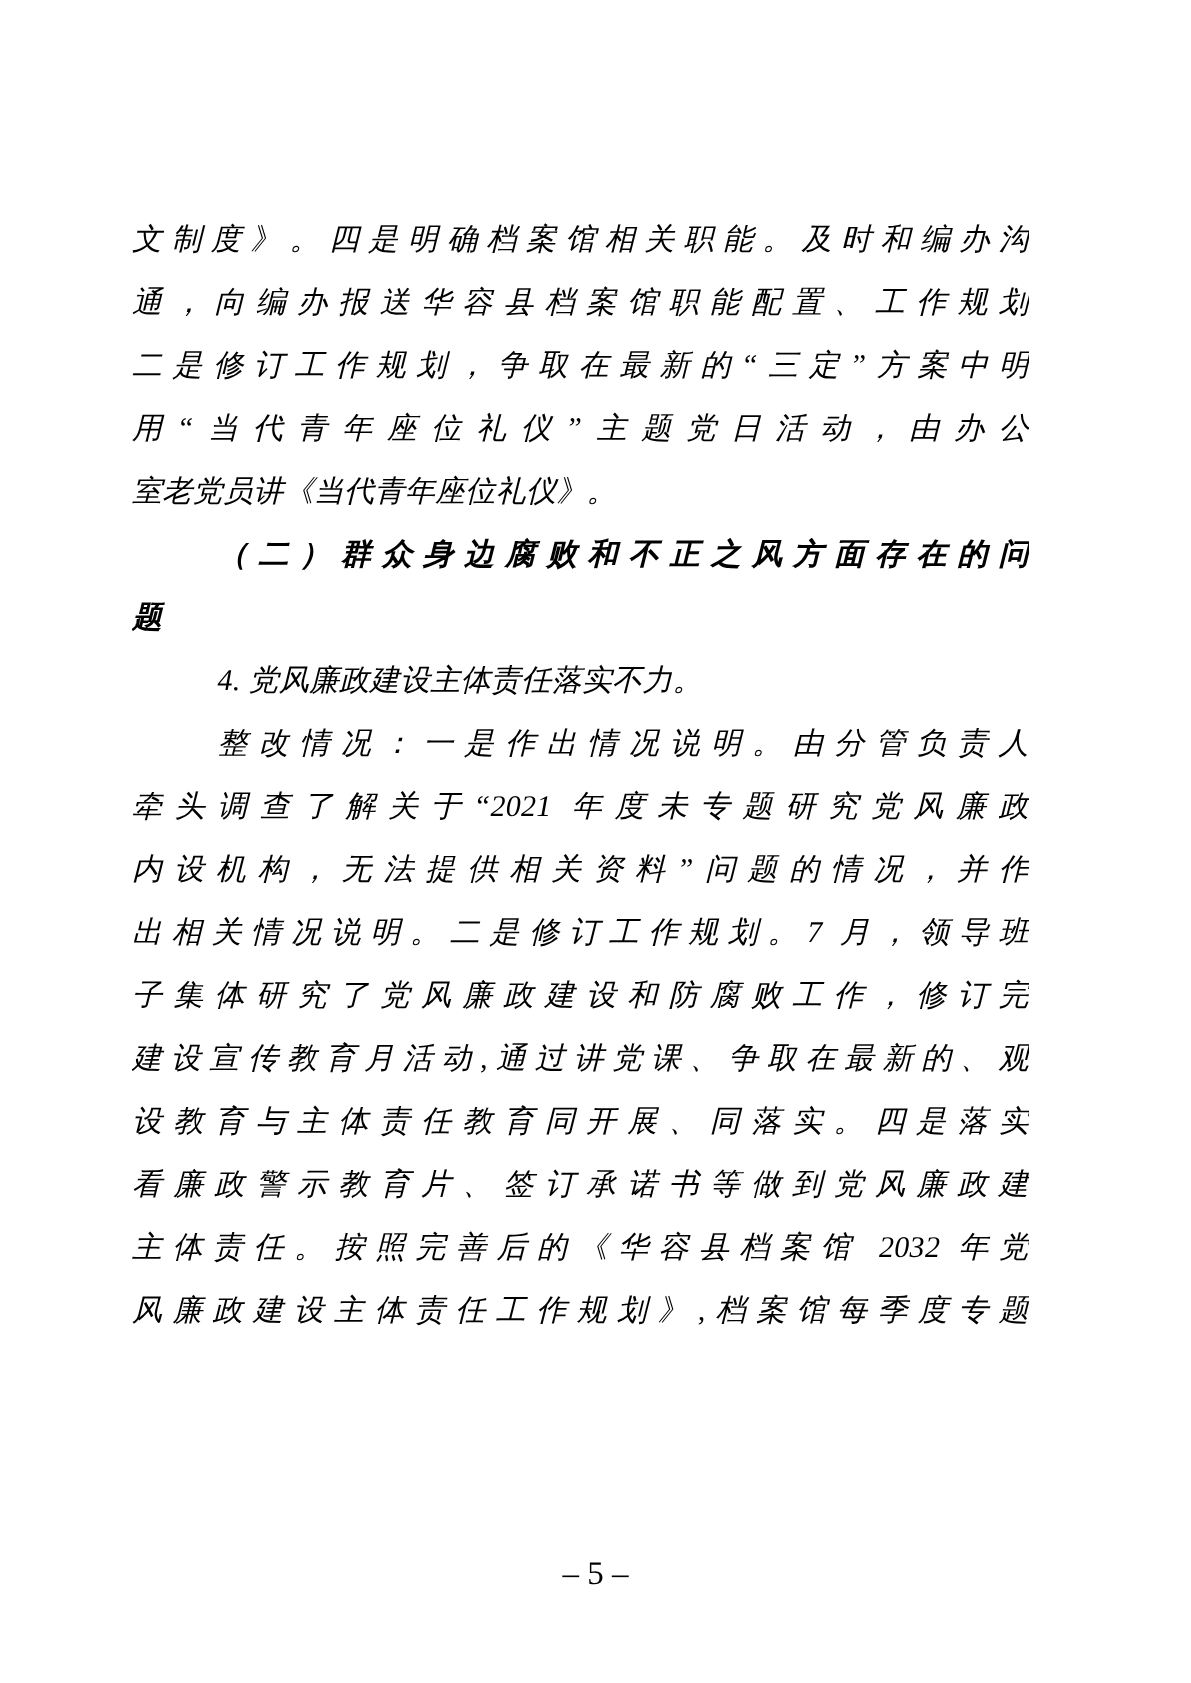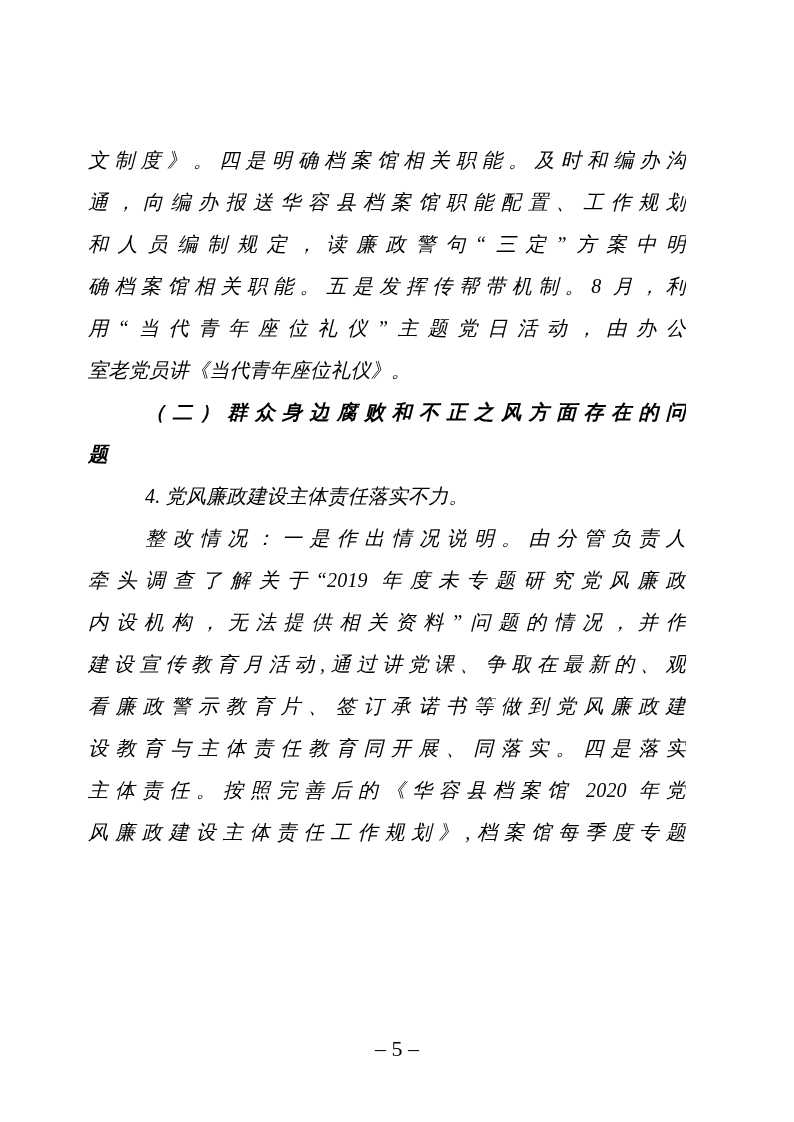--- a/index.html
+++ b/index.html
@@ -56,37 +56,38 @@
   }
 </style>
 </head>
 <body>
 
 <div class="page">
   <div class="document-body">
       <div class="paragraph">
         <div class="line full">文制度》。四是明确档案馆相关职能。及时和编办沟</div>
         <div class="line full">通，向编办报送华容县档案馆职能配置、工作规划</div>
-        <div class="line full">和人员编制规定，读廉政警句“三定”方案中明</div>
-        <div class="line full">确档案馆相关职能。五是发挥传帮带机制。8 月，利</div>
+        <div class="line full">二是修订工作规划，争取在最新的“三定”方案中明</div>
         <div class="line full">用“当代青年座位礼仪”主题党日活动，由办公</div>
         <div class="line">室老党员讲《当代青年座位礼仪》。</div>
       </div>
       <div class="paragraph bold">
         <div class="line full indent">（二）群众身边腐败和不正之风方面存在的问</div>
         <div class="line">题</div>
       </div>
       <div class="paragraph">
         <div class="line indent">4. 党风廉政建设主体责任落实不力。</div>
       </div>
       <div class="paragraph">
         <div class="line full indent">整改情况：一是作出情况说明。由分管负责人</div>
-        <div class="line full">牵头调查了解关于“2019 年度未专题研究党风廉政</div>
+        <div class="line full">牵头调查了解关于“2021 年度未专题研究党风廉政</div>
         <div class="line full">内设机构，无法提供相关资料”问题的情况，并作</div>
+        <div class="line full">出相关情况说明。二是修订工作规划。7 月，领导班</div>
+        <div class="line full">子集体研究了党风廉政建设和防腐败工作，修订完</div>
         <div class="line full">建设宣传教育月活动,通过讲党课、争取在最新的、观</div>
+        <div class="line full">设教育与主体责任教育同开展、同落实。四是落实</div>
         <div class="line full">看廉政警示教育片、签订承诺书等做到党风廉政建</div>
-        <div class="line full">设教育与主体责任教育同开展、同落实。四是落实</div>
-        <div class="line full">主体责任。按照完善后的《华容县档案馆 2020 年党</div>
+        <div class="line full">主体责任。按照完善后的《华容县档案馆 2032 年党</div>
         <div class="line full">风廉政建设主体责任工作规划》,档案馆每季度专题</div>
       </div>
     </div>
   <div class="page-footer">– 5 –</div>
 </div>
 
 </body></html>

